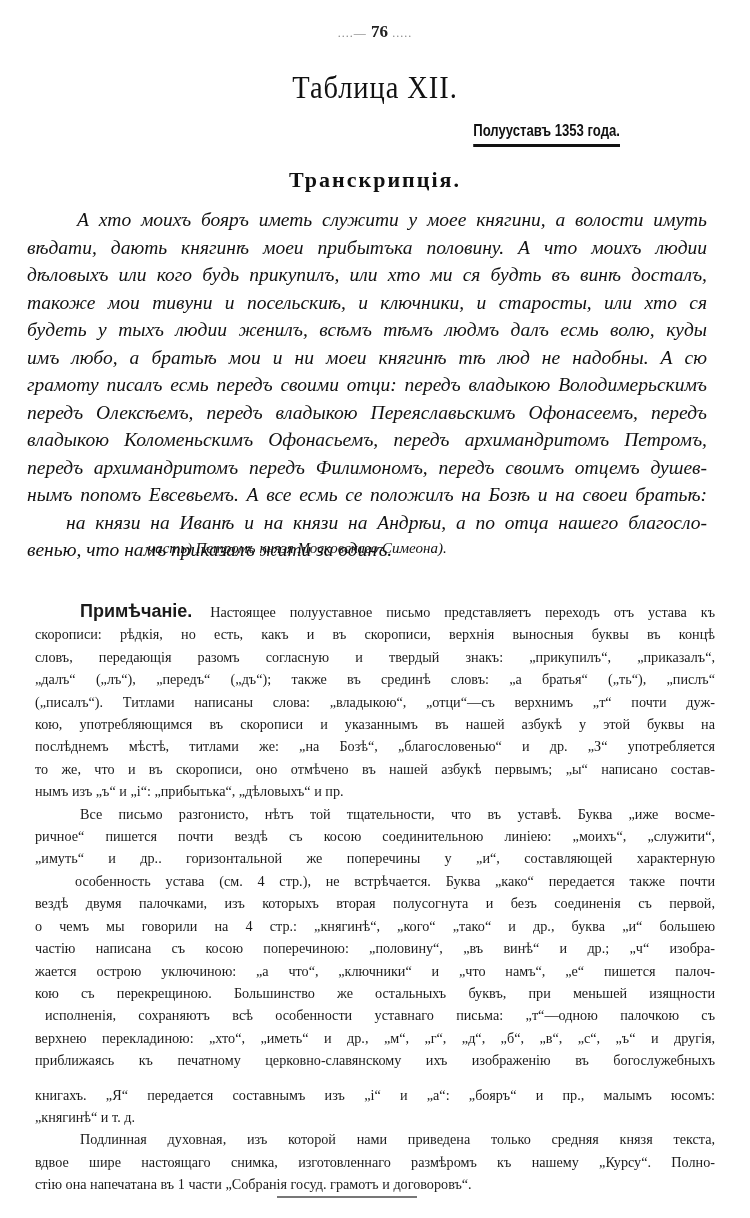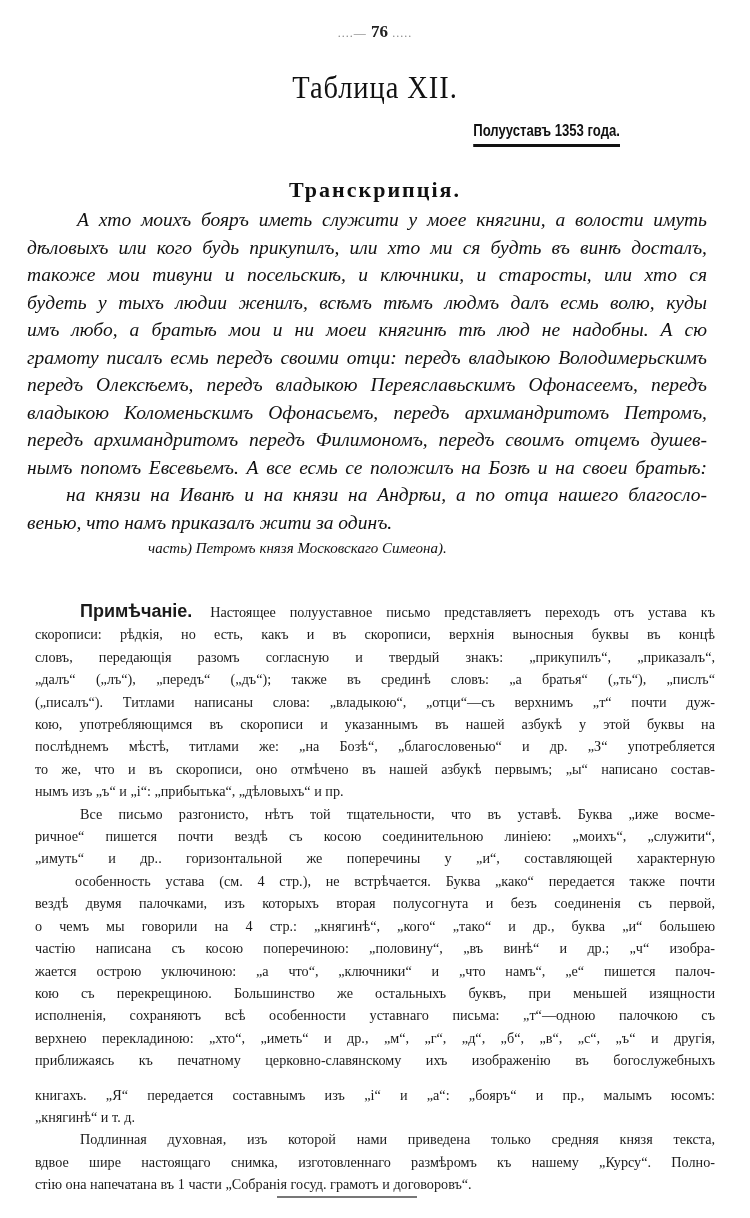--- a/index.html
+++ b/index.html
@@ -6,21 +6,21 @@
   body { width: 750px; height: 1218px; position: relative; overflow: hidden; color: #111; }
   .page { position: absolute; left: 0; top: 0; width: 680px; height: 1218px; }
   .pagenum { position: absolute; top: 22px; left: 0; width: 750px; text-align: center;
     font-family: "Liberation Serif", serif; font-size: 17px; font-weight: bold; color: #222; }
   .pagenum .dash { color: #888; font-weight: normal; font-size: 12px; letter-spacing: 1px; }
   .table-title { position: absolute; top: 70px; left: 0; width: 750px; text-align: center;
     font-family: "Liberation Serif", serif; font-size: 31px; letter-spacing: 1px; transform: scaleX(0.92); }
   .subtitle { position: absolute; top: 122px; right: 60px; font-family: "Liberation Sans", sans-serif;
     font-weight: bold; font-size: 16px; letter-spacing: 0px; padding-bottom: 4px; border-bottom: 3px solid #111;
     transform: scaleX(0.82); transform-origin: right center; }
-  .section-title { position: absolute; top: 177px; left: 0; width: 750px; text-align: center;
+  .section-title { position: absolute; top: 167px; left: 0; width: 750px; text-align: center;
     font-family: "Liberation Serif", serif; font-weight: bold; font-size: 22px; letter-spacing: 2px; }
   .transcription { position: absolute; top: 206px; left: 27px; width: 680px;
     font-family: "Liberation Serif", serif; font-style: italic; font-size: 19.5px; line-height: 27.5px; }
   .tline { display: block; text-align: justify; text-align-last: justify; white-space: nowrap; overflow: visible; }
   .tline.last { text-align-last: left; }
   .tline.first { text-indent: 50px; }
   .source { position: absolute; top: 538px; left: 148px; width: 570px;
     font-family: "Liberation Serif", serif; font-style: italic; font-size: 15px; line-height: 21px; }
   .source .sline { display: block; text-align: justify; text-align-last: justify; }
   .source .sline.last { text-align-last: left; }
@@ -44,20 +44,21 @@
   </div>
 
   <div class="table-title">Таблица XII.</div>
 
   <div class="subtitle">Полууставъ 1353 года.</div>
 
   <div class="section-title">Транскрипція.</div>
 
   <div class="transcription">
     <span class="tline first" style="display: block;">А хто моихъ бояръ иметь служити у моее княгини, а волости имуть</span>
+    <span class="tline" style="display: block;">вѣдати, дають княгинѣ моеи прибытъка половину. А что моихъ людии</span>
     <span class="tline" style="display: block;">дѣловыхъ или кого будь прикупилъ, или хто ми ся будть въ винѣ досталъ,</span>
     <span class="tline" style="display: block;">такожe мои тивуни и посельскиѣ, и ключники, и старосты, или хто ся</span>
     <span class="tline" style="display: block;">будеть у тыхъ людии женилъ, всѣмъ тѣмъ людмъ далъ есмь волю, куды</span>
     <span class="tline" style="display: block;">имъ любо, а братьѣ мои и ни моеи княгинѣ тѣ люд не надобны. А сю</span>
     <span class="tline" style="display: block;">грамоту писалъ есмь передъ своими отци: передъ владыкою Володимерьскимъ</span>
     <span class="tline" style="display: block;">передъ Олексѣемъ, передъ владыкою Переяславьскимъ Офонасеемъ, передъ</span>
     <span class="tline" style="display: block;">владыкою Коломеньскимъ Офонасьемъ, передъ архимандритомъ Петромъ,</span>
     <span class="tline" style="display: block;">передъ архимандритомъ передъ Филимономъ, передъ своимъ отцемъ душев-</span>
     <span class="tline" style="display: block;">нымъ попомъ Евсевьемъ. А все есмь се положилъ на Бозѣ и на своеи братьѣ:</span>
     <span class="tline" style="display: block; margin-left: 39px;">на князи на Иванѣ и на князи на Андрѣи, а по отца нашего благосло-</span>
@@ -82,21 +83,21 @@
 
     <span class="nline indent" style="display: block;">Все письмо разгонисто, нѣтъ той тщательности, что въ уставѣ. Буква „иже восме-</span>
     <span class="nline" style="display: block;">ричное“ пишется почти вездѣ съ косою соединительною линіею: „моихъ“, „служити“,</span>
     <span class="nline" style="display: block;">„имуть“ и др.. горизонтальной же поперечины у „и“, составляющей характерную</span>
     <span class="nline" style="display: block; margin-left: 40px;">особенность устава (см. 4 стр.), не встрѣчается. Буква „како“ передается также почти</span>
     <span class="nline" style="display: block;">вездѣ двумя палочками, изъ которыхъ вторая полусогнута и безъ соединенія съ первой,</span>
     <span class="nline" style="display: block;">о чемъ мы говорили на 4 стр.: „княгинѣ“, „кого“ „тако“ и др., буква „и“ большею</span>
     <span class="nline" style="display: block;">частію написана съ косою поперечиною: „половину“, „въ винѣ“ и др.; „ч“ изобра-</span>
     <span class="nline" style="display: block;">жается острою уключиною: „а что“, „ключники“ и „что намъ“, „е“ пишется палоч-</span>
     <span class="nline" style="display: block;">кою съ перекрещиною. Большинство же остальныхъ буквъ, при меньшей изящности</span>
-    <span class="nline" style="display: block;">исполненія, сохраняютъ всѣ особенности уставнаго письма: „т“—одною палочкою съ</span>
+    <span class="nline" style="display: block; margin-left: 10px;">исполненія, сохраняютъ всѣ особенности уставнаго письма: „т“—одною палочкою съ</span>
     <span class="nline" style="display: block;">верхнею перекладиною: „хто“, „иметь“ и др., „м“, „г“, „д“, „б“, „в“, „с“, „ъ“ и другія,</span>
     <span class="nline" style="display: block;">приближаясь къ печатному церковно-славянскому ихъ изображенію въ богослужебныхъ</span>
     <span class="nline" style="display: block; margin-top: 12px;">книгахъ. „Я“ передается составнымъ изъ „і“ и „а“: „бояръ“ и пр., малымъ юсомъ:</span>
     <span class="nline last" style="display: block;">„княгинѣ“ и т. д.</span>
 
     <span class="nline indent" style="display: block;">Подлинная духовная, изъ которой нами приведена только средняя князя текста,</span>
     <span class="nline" style="display: block;">вдвое шире настоящаго снимка, изготовленнаго размѣромъ къ нашему „Курсу“. Полно-</span>
     <span class="nline last" style="display: block;">стію она напечатана въ 1 части „Собранія госуд. грамотъ и договоровъ“.</span>
   </div>
 

